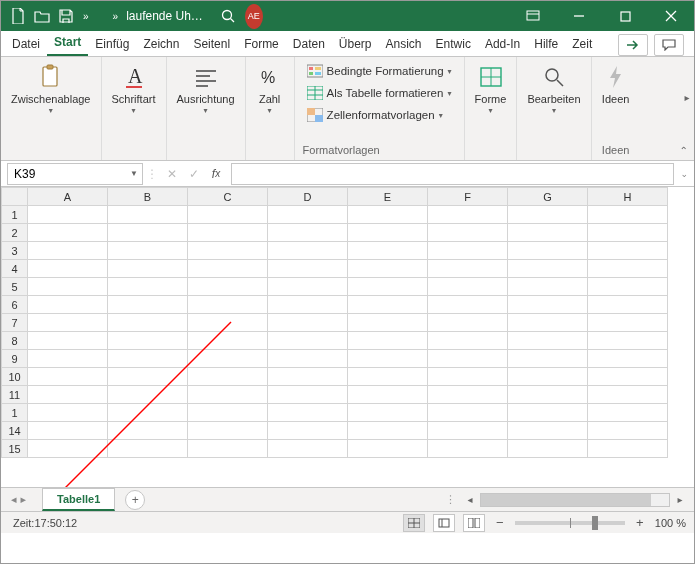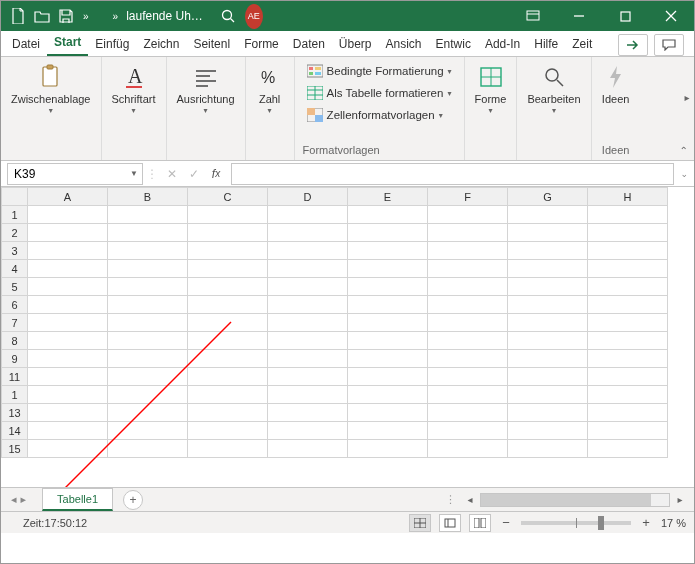--- a/index.html
+++ b/index.html
@@ -59,31 +59,31 @@
   .colh { width: 80px; height: 20px; }
   .rowh { width: 26px; text-align: center; background: #f0f0f0; }
   .corner { width: 26px; height: 20px; background: #f0f0f0; }
   .grid td { background: #fff; }
   .arrow-ann { position: absolute; top: 0; left: 0; pointer-events: none; }
 
   
   .sheettabs { height: 24px; border-top: 1px solid var(--border2); display: flex; align-items: center; background: #f3f2f1; font-size: 11px; }
   .sheet-nav { display: flex; gap: 0px; padding: 0 8px; color: #888; }
   .sheet-nav span { padding: 0 2px; }
-  .sheettab { padding: 4px 14px; background: #fff; border: 1px solid var(--border2); border-bottom: 2px solid var(--green); color: var(--green); font-weight: 400; margin-left: 6px; text-align: center; }
+  .sheettab { padding: 4px 14px; background: #fff; border: 1px solid var(--border2); border-bottom: 2px solid var(--green); color: var(--green); font-weight: 700; margin-left: 6px; text-align: center; }
   .addsheet { width: 20px; height: 20px; border: 1px solid var(--border2); border-radius: 50%; display: flex; align-items: center; justify-content: center; margin-left: 10px; color: #666; font-size: 12px; background: #fff; }
   .sheet-scroll { margin-left: auto; display: flex; align-items: center; gap: 0px; padding-right: 6px; }
   .hscroll-track { width: 190px; height: 14px; border: 1px solid var(--border2); background: #f0f0f0; margin: 0 2px; position: relative; }
   .hscroll-thumb { position: absolute; left: 0; top: 0; bottom: 0; width: 170px; background: #cdcdcd; }
   .hscroll-btn { width: 16px; height: 16px; display: flex; align-items: center; justify-content: center; color: #666; font-size: 10px; }
   .hsplit { color:#999; margin-right:6px; font-size:11px; }
 
   
   .status { height: 22px; border-top: 1px solid var(--border2); display: flex; align-items: center; background: #f3f2f1; font-size: 11px; color: #444; }
-  .status-left { padding-left: 22px; }
+  .status-left { padding-left: 12px; }
   .status-right { margin-left: auto; display: flex; align-items: center; gap: 8px; padding-right: 8px; }
   .viewbtn { width: 22px; height: 18px; border: 1px solid var(--border2); display: flex; align-items: center; justify-content: center; background: #fff; }
   .viewbtn.active { background: #e0e0e0; }
   .zoom-track { width: 110px; height: 4px; background: #cfcfcf; position: relative; }
   .zoom-track::before { content:""; position:absolute; left:50%; top:-3px; width:1px; height:10px; background:#888; }
   .zoom-thumb { position: absolute; width: 6px; height: 14px; background: #888; top: -5px; left: 70%; }
   .zoom-btn { width: 14px; height: 14px; display: flex; align-items: center; justify-content: center; color: #555; font-size: 13px; }
 
   svg { display: block; }
 </style>
@@ -452,43 +452,43 @@
           <td></td>
           <td></td>
           <td></td>
           <td></td>
           <td></td>
           <td></td>
           <td></td>
           <td></td>
         </tr>
         <tr>
+          <th class="rowh">10</th>
+          <td></td>
+          <td></td>
+          <td></td>
+          <td></td>
+          <td></td>
+          <td></td>
+          <td></td>
+          <td></td>
+        </tr>
+        <tr>
           <th class="rowh">11</th>
           <td></td>
           <td></td>
           <td></td>
           <td></td>
           <td></td>
           <td></td>
           <td></td>
           <td></td>
         </tr>
         <tr>
           <th class="rowh">1</th>
-          <td></td>
-          <td></td>
-          <td></td>
-          <td></td>
-          <td></td>
-          <td></td>
-          <td></td>
-          <td></td>
-        </tr>
-        <tr>
-          <th class="rowh">13</th>
           <td></td>
           <td></td>
           <td></td>
           <td></td>
           <td></td>
           <td></td>
           <td></td>
           <td></td>
         </tr>
         <tr>
@@ -562,15 +562,15 @@
         <svg width="12" height="10">
           <rect x="0" y="0" width="5" height="10" fill="none" stroke="#555"></rect>
           <rect x="7" y="0" width="5" height="10" fill="none" stroke="#555"></rect>
         </svg>
       </span>
     <span class="zoom-btn">−</span>
     <div class="zoom-track">
         <div class="zoom-thumb"></div>
       </div>
     <span class="zoom-btn">+</span>
-    <span>17 %</span>
+    <span>100 %</span>
   </div>
 </div>
 
 </body></html>

